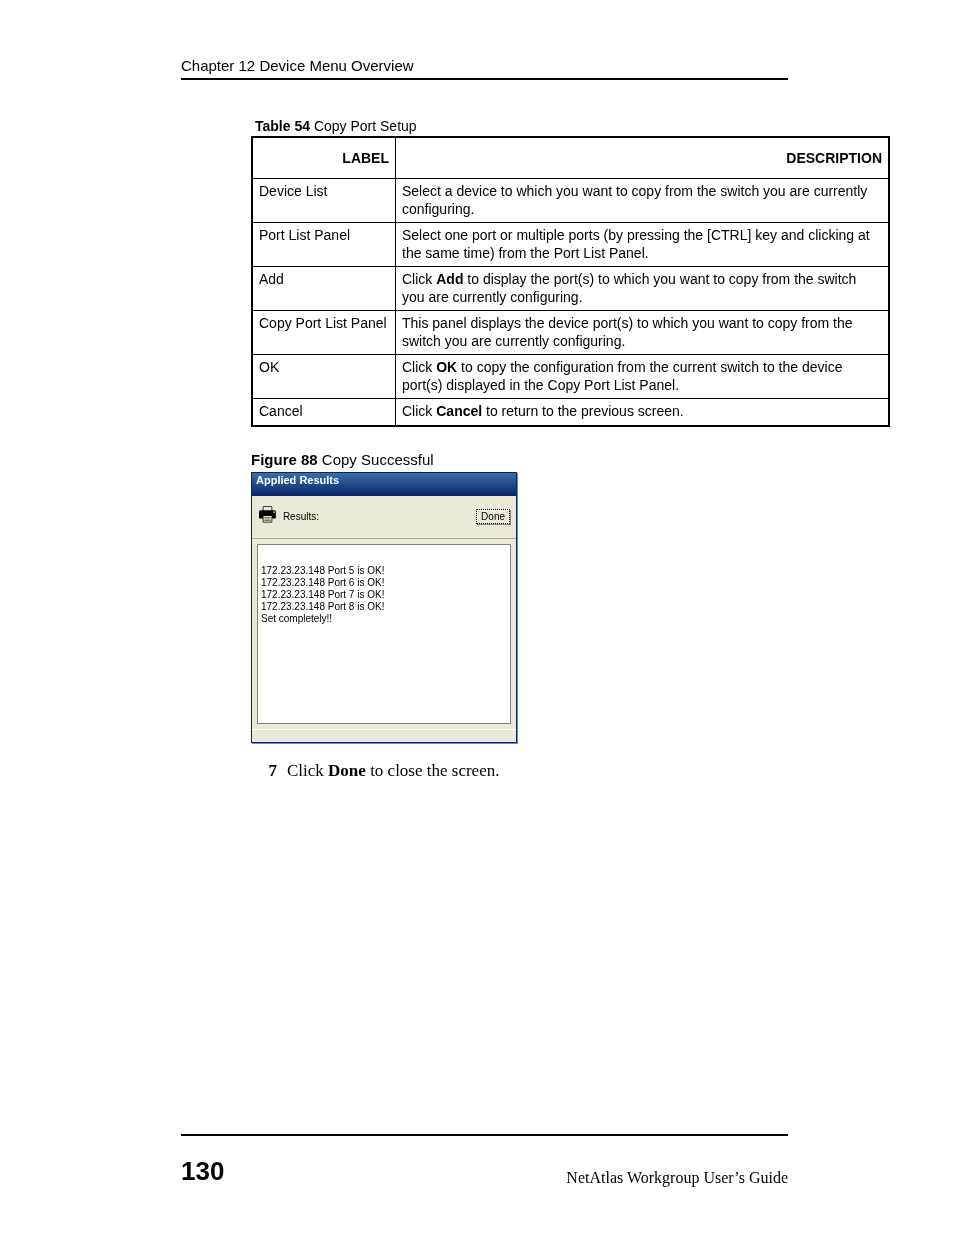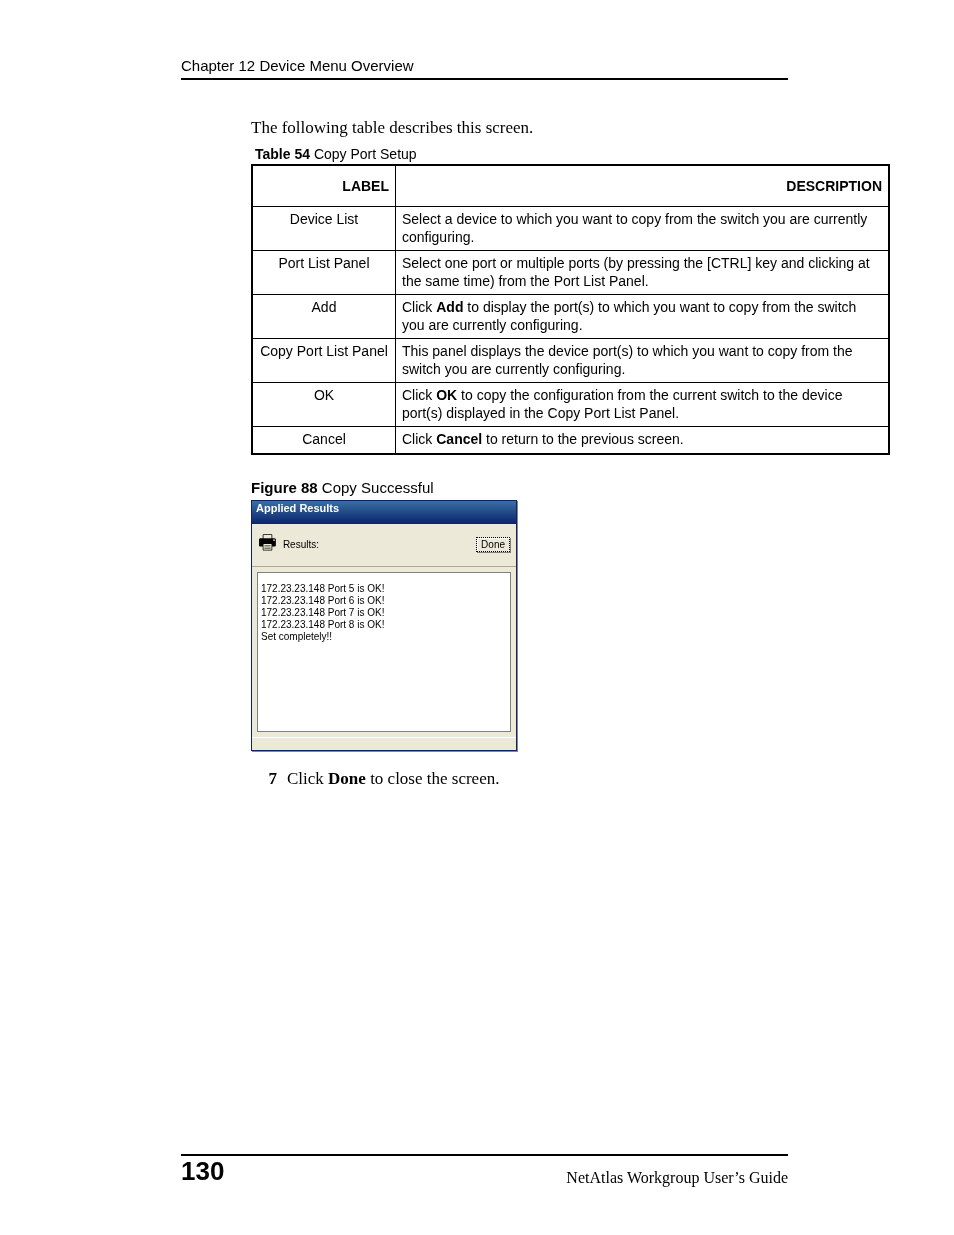--- a/index.html
+++ b/index.html
@@ -53,21 +53,21 @@
     padding: 12px 6px;
     border: 1px solid #000;
     background: #fff;
   }
   table.def td {
     padding: 4px 6px;
     border: 1px solid #000;
     vertical-align: top;
     line-height: 1.25;
   }
-  table.def td.lbl { width: 130px; white-space: nowrap; text-align: center; }
+  table.def td.lbl { width: 130px; white-space: nowrap; }
   .step-line {
     font-size: 17px;
     margin: 18px 0 0 0;
   }
   .step-line .num {
     display: inline-block;
     width: 26px;
     font-weight: 700;
     text-align: right;
     margin-right: 10px;
@@ -108,40 +108,40 @@
     border: 1px dotted #000;
     padding: 0 4px;
     font-size: 10px;
     line-height: 13px;
     box-shadow: 1px 1px 0 #808080, inset 1px 1px 0 #fff;
   }
   .dlg-list {
     background: #fff;
     border: 1px solid #808080;
     margin: 5px;
-    padding: 10px 3px;
+    padding: 20px 3px;
     height: 138px;
     overflow: hidden;
     font-size: 10px;
     color: #000;
     line-height: 12px;
   }
   .dlg-status {
     height: 12px;
     border-top: 1px solid #fff;
     background: #ece9d8;
   }
   
   .footer {
     position: absolute;
     left: 130px;
     right: 115px;
     bottom: 50px;
     border-top: 2px solid #000;
-    padding-top: 0;
+    padding-top: 20px;
   }
   .footer-row {
     display: flex;
     justify-content: space-between;
     align-items: flex-end;
   }
   .page-num {
     font-family: Arial, Helvetica, sans-serif;
     font-size: 26px;
     font-weight: 700;
@@ -153,21 +153,20 @@
 </head>
 <body>
 
 <div class="page">
 
   <div class="running-head">Chapter 12 Device Menu Overview</div>
   <div class="head-rule"></div>
 
   <div class="content">
 
-    <p class="intro">The following table describes this screen.</p>
 
     <div class="table-caption">
       <b>Table 54</b><span>   Copy Port Setup</span>
     </div>
 
     <table class="def">
       <thead>
         <tr>
           <th class="lbl">LABEL</th>
           <th>DESCRIPTION</th>

